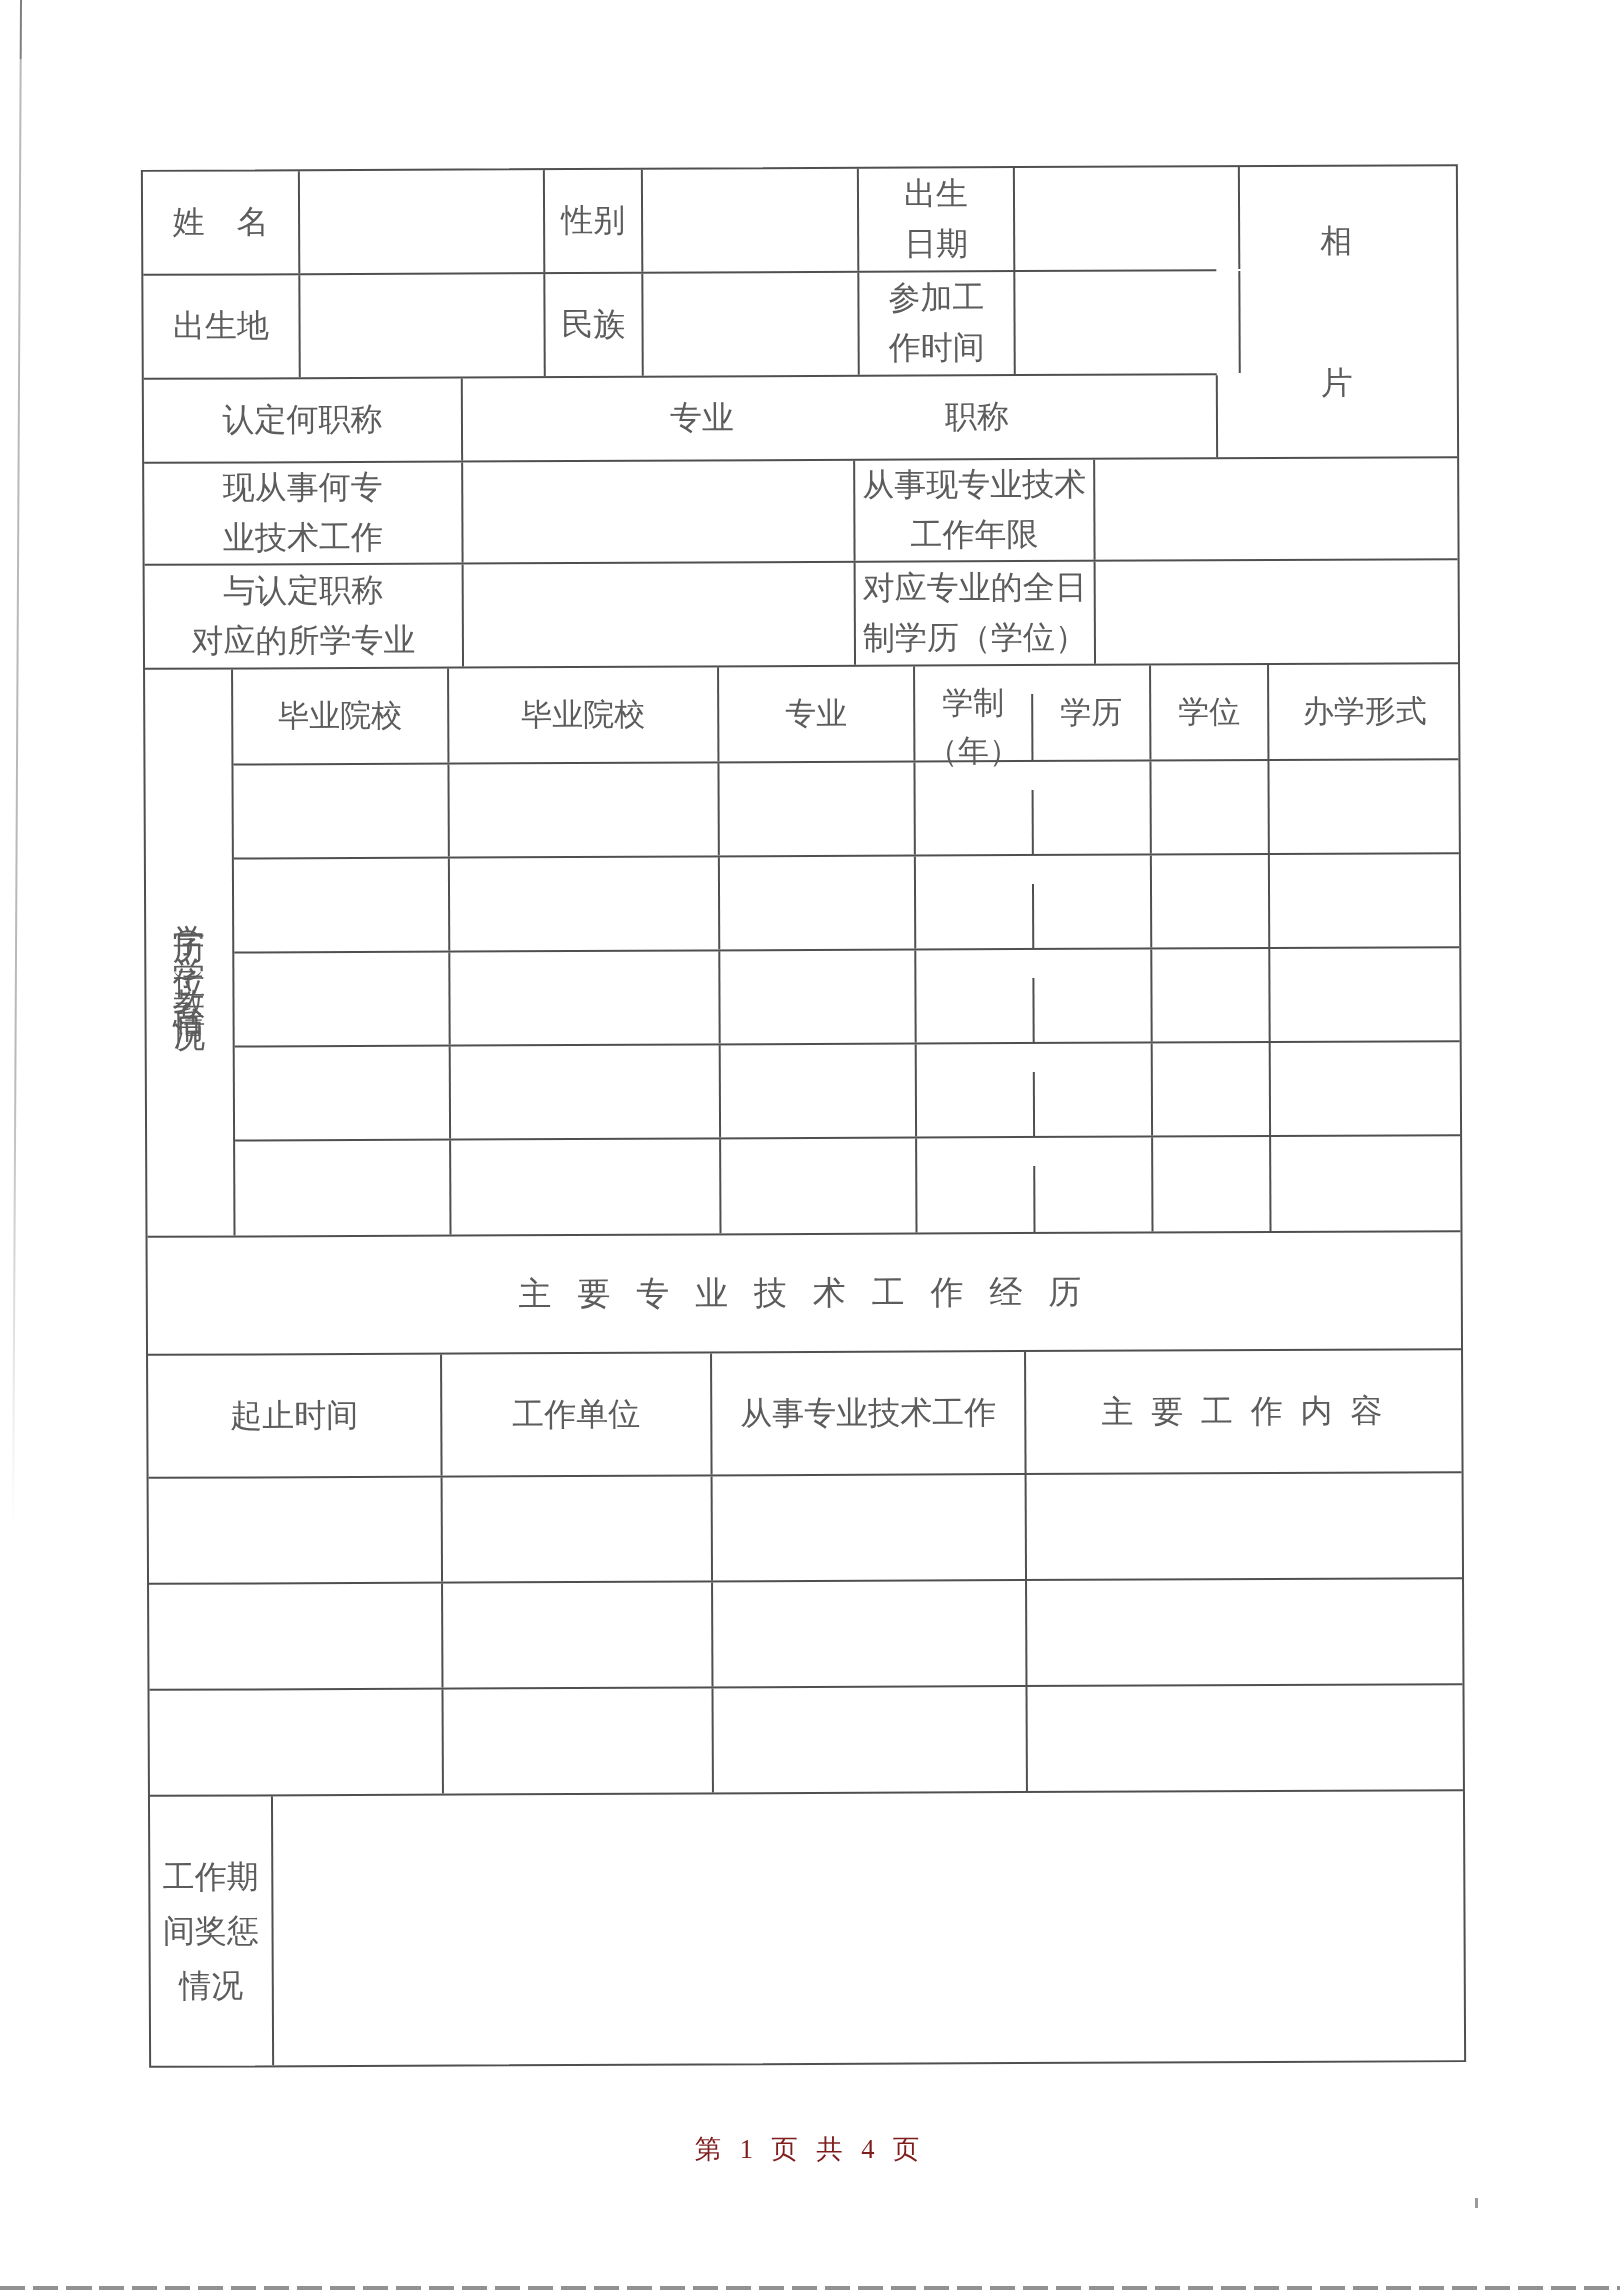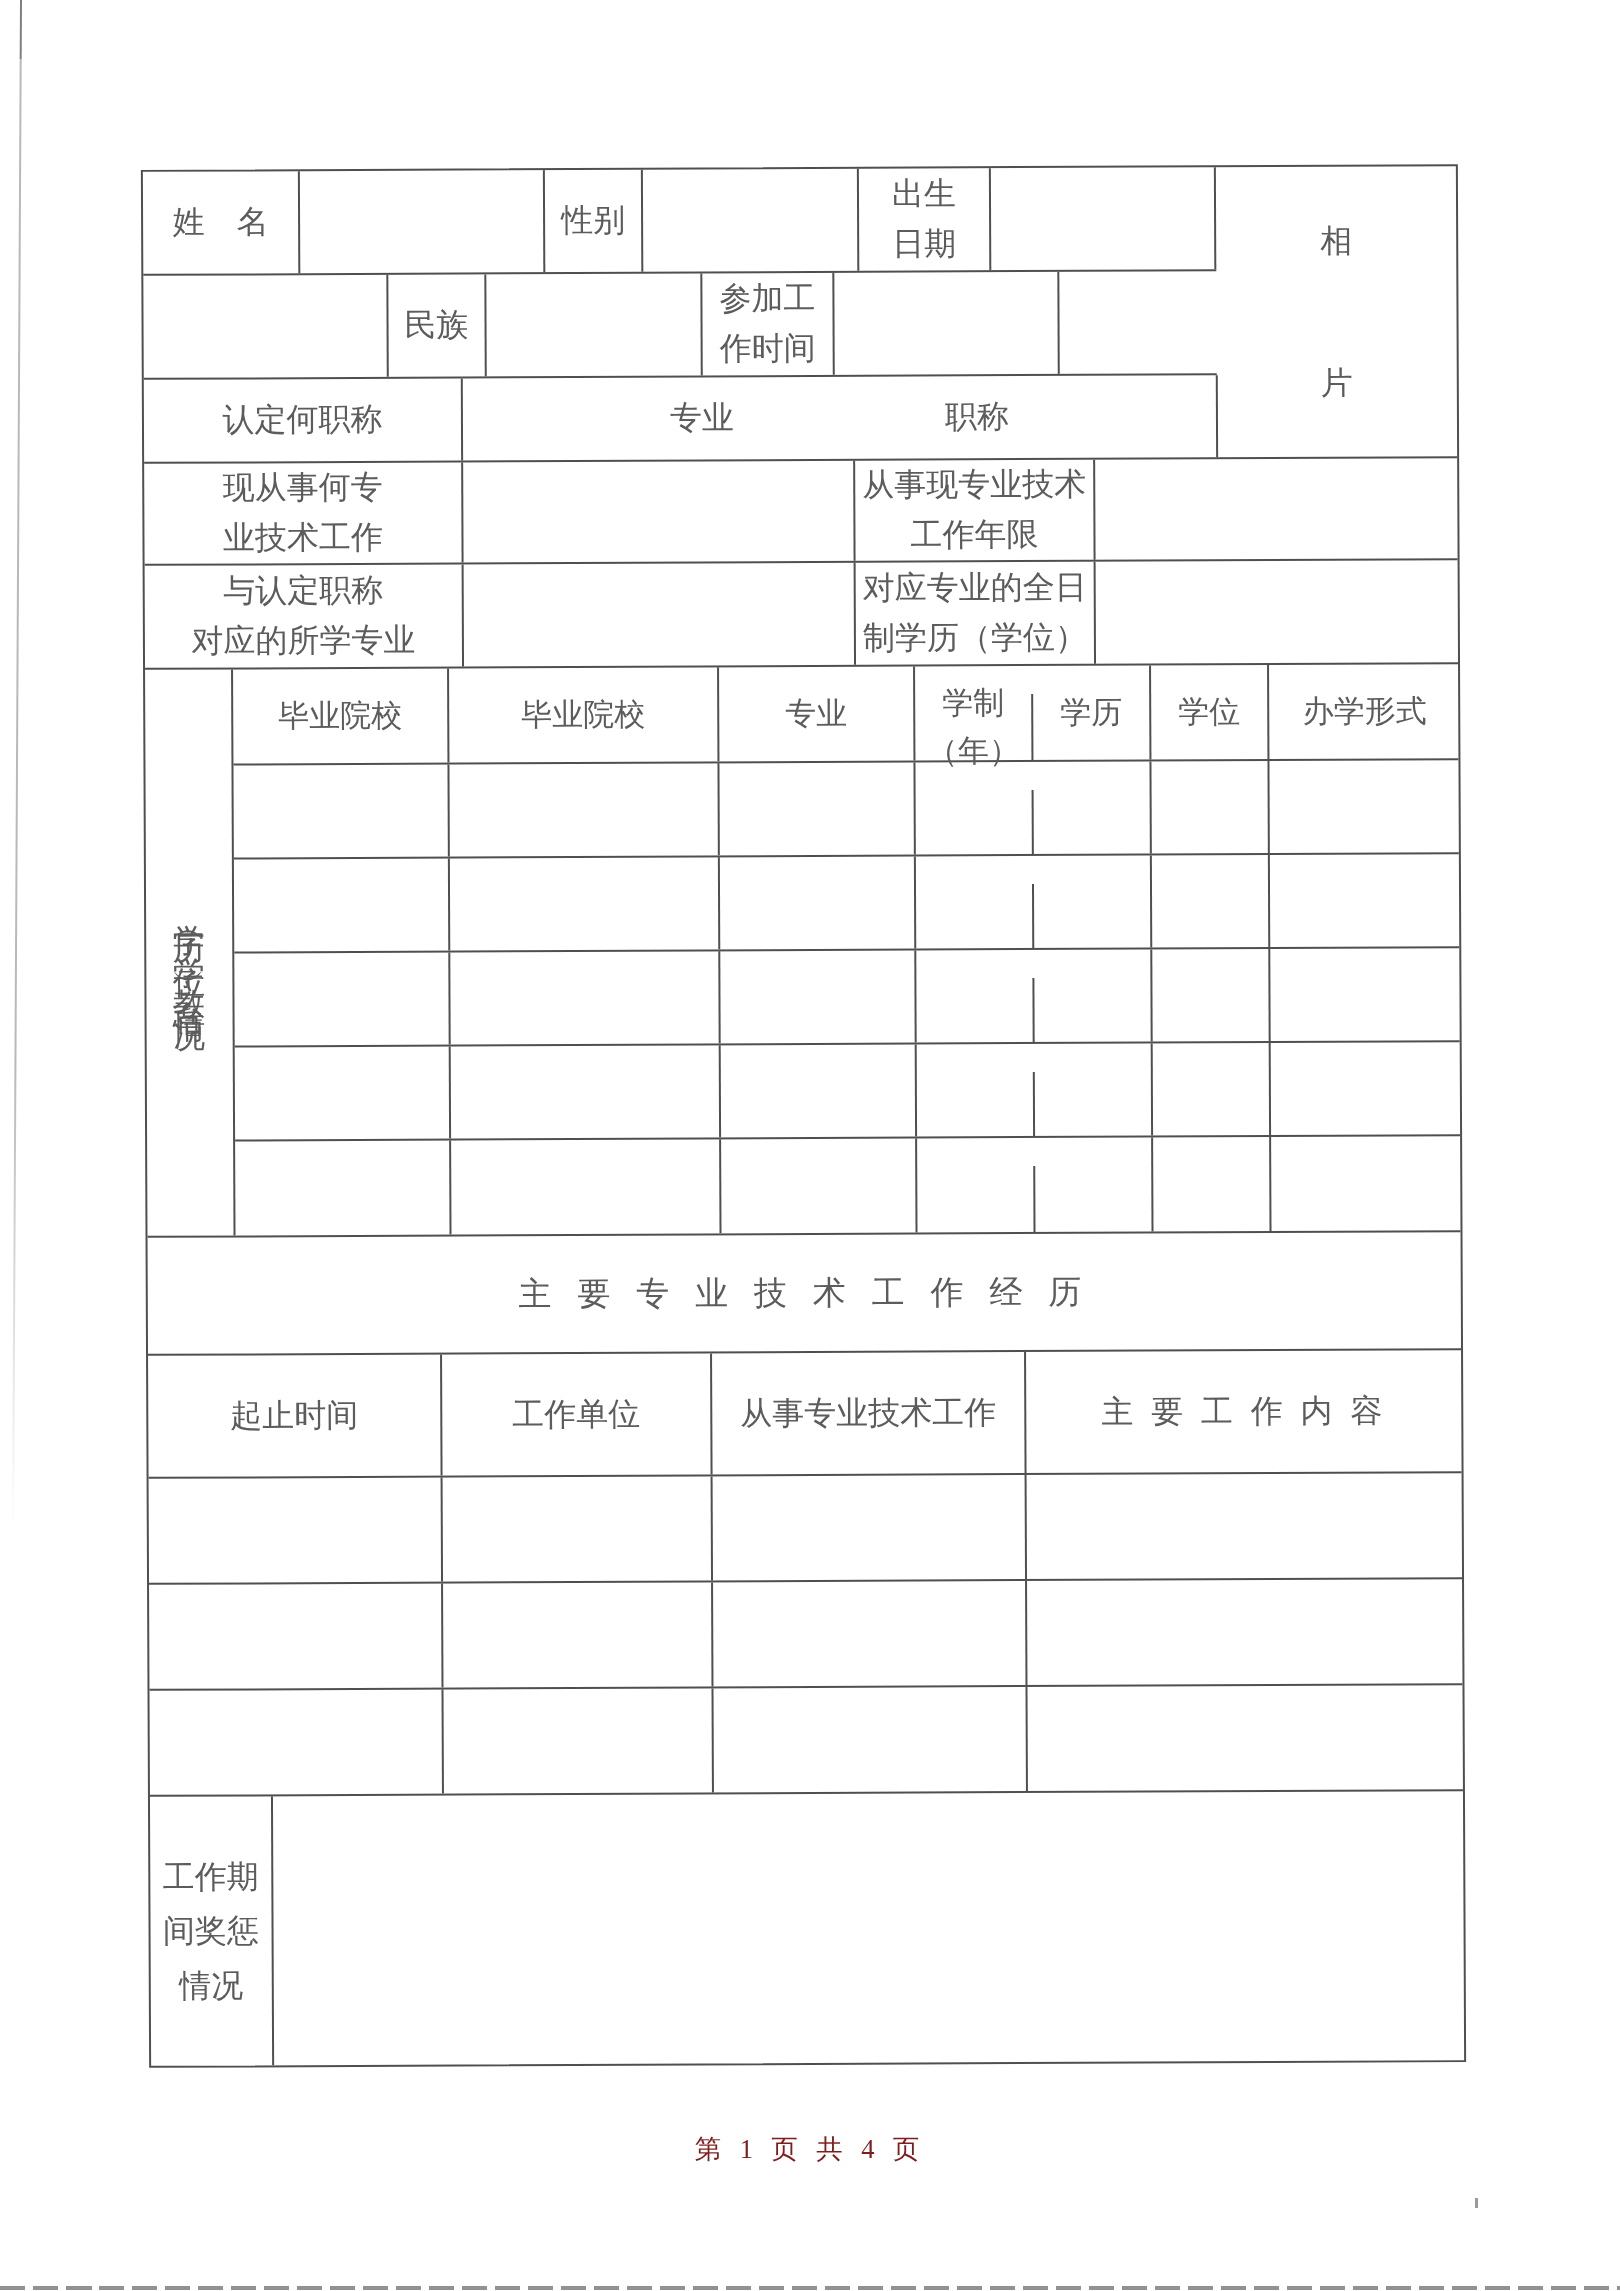--- a/index.html
+++ b/index.html
@@ -43,21 +43,21 @@
     white-space:pre-line;text-align:center;
   }
   .row .cell:last-child{border-right:none;}
   
   .top-block{display:flex;box-sizing:border-box;border-bottom:2px solid var(--bc);}
   .top-left{width:1073px;flex-shrink:0;}
   .top-left .cell:last-child{border-right:2px solid var(--bc);}
   .r1,.r2{height:104px;}
   .r3{height:82px;border-bottom:none;}
   .tc1{width:157px;} .tc2{width:245px;} .tc3{width:98px;}
-  .tc4{width:216px;} .tc5{width:132px;} .tc6{width:225px;}
+  .tc4{width:216px;} .tc5{width:156px;} .tc6{width:225px;}
   .t3a{width:319px;} .t3b{width:755px;justify-content:center;gap:211px;}
   .photo-cell{
     width:240px;box-sizing:border-box;flex-shrink:0;
     display:flex;align-items:center;justify-content:center;
     font-size:32px;line-height:142px;white-space:pre-line;text-align:center;
   }
   
   .r4{height:102px;} .r5{height:104px;}
   .f1{width:319px;} .f2{width:392px;} .f3{width:240px;} .f4{width:363px;}
   
@@ -113,20 +113,21 @@
       <div class="row r1">
         <div class="cell tc1">姓　名</div>
         <div class="cell tc2"></div>
         <div class="cell tc3">性别</div>
         <div class="cell tc4"></div>
         <div class="cell tc5">出生
 日期</div>
         <div class="cell tc6"></div>
       </div>
       <div class="row r2">
+        <div class="cell tc1">出生地</div>
         <div class="cell tc2"></div>
         <div class="cell tc3">民族</div>
         <div class="cell tc4"></div>
         <div class="cell tc5">参加工
 作时间</div>
         <div class="cell tc6"></div>
       </div>
       <div class="row r3 no-bb">
         <div class="cell t3a">认定何职称</div>
         <div class="cell t3b">

